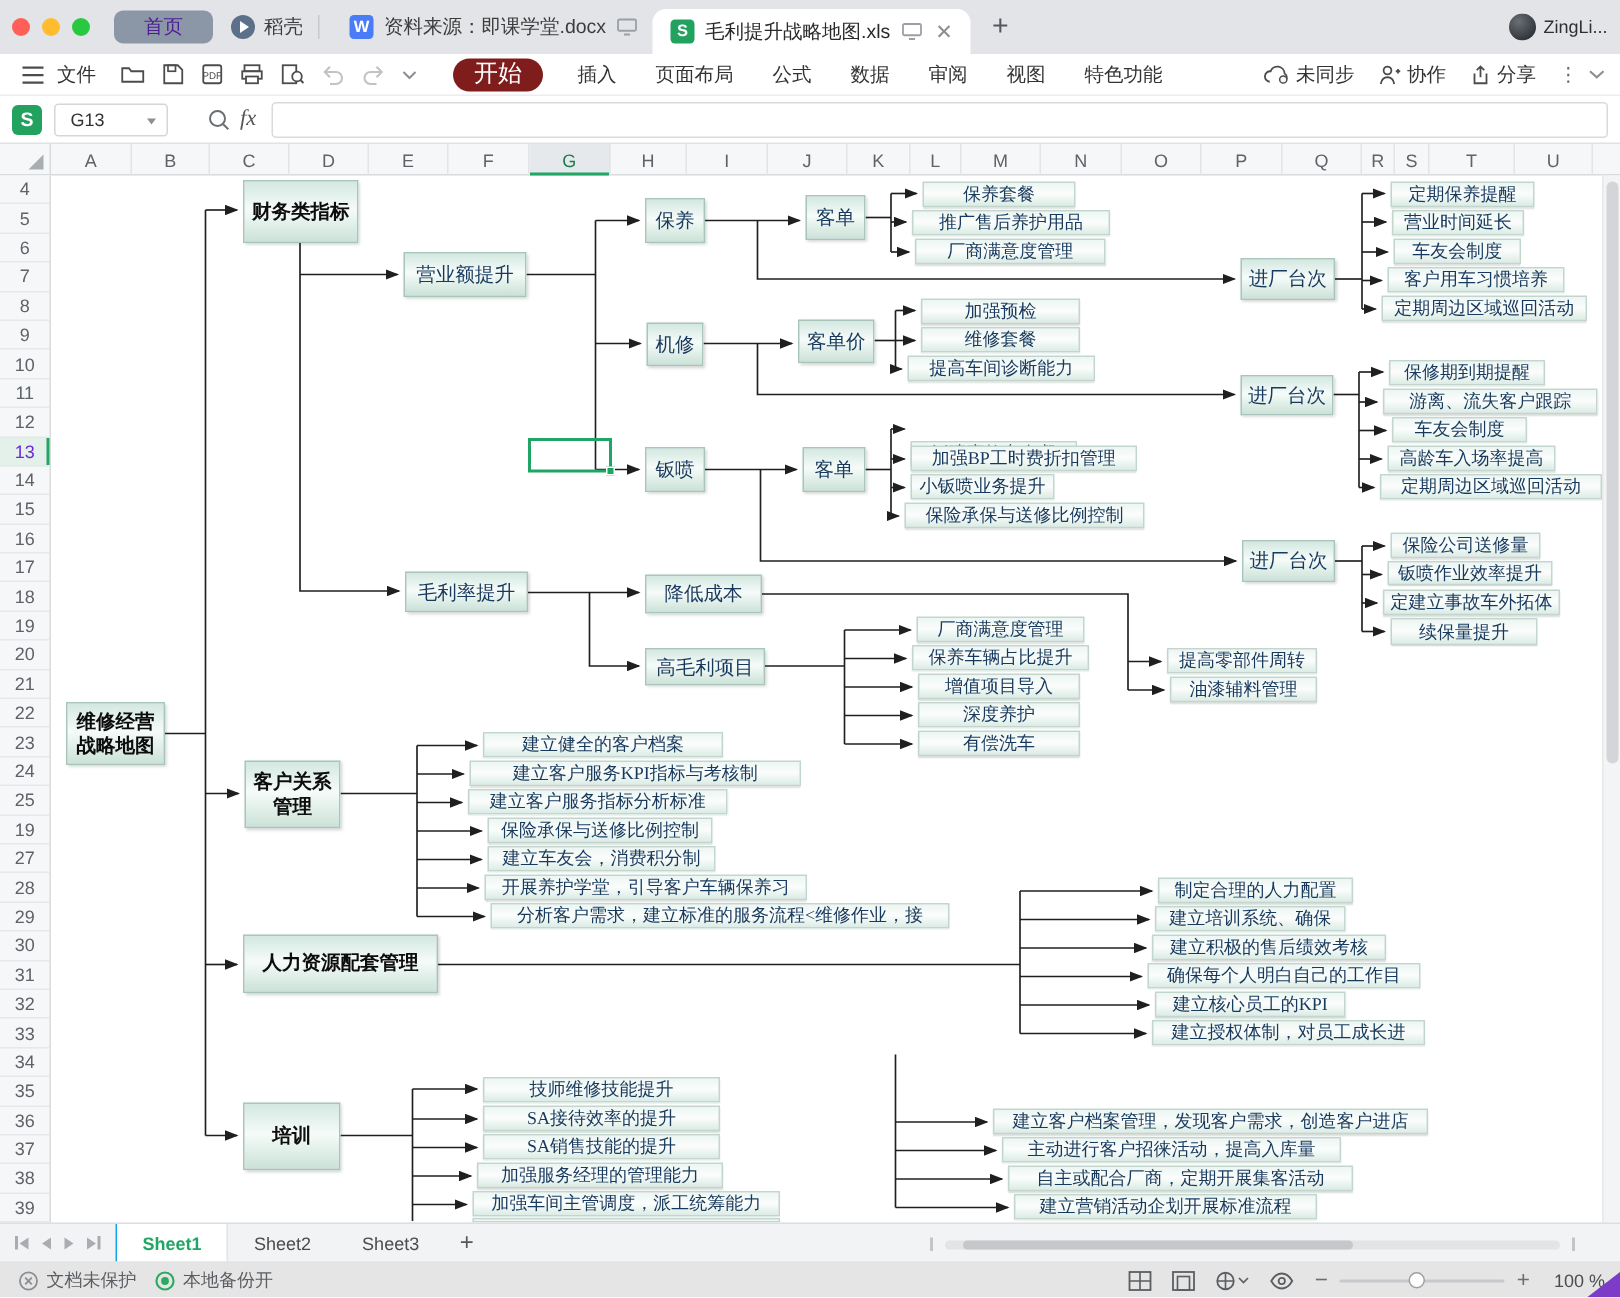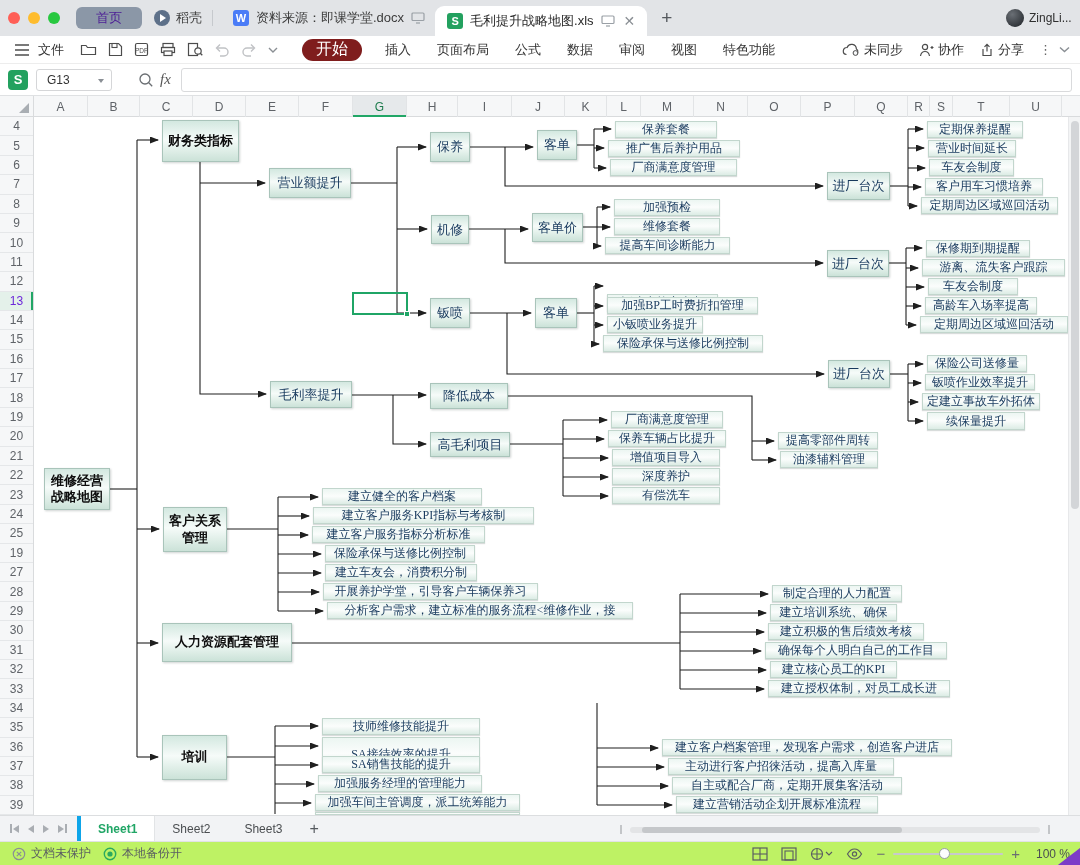--- a/index.html
+++ b/index.html
@@ -59,28 +59,28 @@
 .nd.leaf{color:#17395d;font-size:12px;white-space:nowrap;overflow:hidden;background:linear-gradient(180deg,#ecf6f2 0%,#fbfdfc 48%,#dcece5 100%);border:1px solid #c2d6cd;box-shadow:0 1px 1px rgba(40,60,55,.18)}
 #selcell{position:absolute;border:2px solid #1fa566;background:transparent}
 #selcell i{position:absolute;right:-4px;bottom:-4px;width:6px;height:6px;background:#1fa566;border:1px solid #fff}
 
 #tabsbar{position:absolute;left:0;top:815px;width:1080px;height:26px;background:#f2f3f5;border-top:1px solid #dcdee0;display:flex;align-items:center;z-index:30}
 .navarr{display:flex;align-items:center;gap:9px;margin:0 10px 0 10px}
 .tri{width:0;height:0;border-top:4.5px solid transparent;border-bottom:4.5px solid transparent}
 .tri.l{border-right:6px solid #a9adb2}.tri.r{border-left:6px solid #a9adb2}
 .tbar{width:2px;height:9px;background:#a9adb2}
 .sheettab{height:26px;display:flex;align-items:center;padding:0 17px;font-size:12px;color:#4a4d50}
-.sheettab.active{background:#fff;color:#21a666;font-weight:bold;border-left:4px solid #0ea5e9;border-right:1px solid #e2e4e6}
+.sheettab.active{background:#fff;color:#21a666;font-weight:bold;border-left:1px solid #0ea5e9;border-right:1px solid #e2e4e6}
 #addsheet{font-size:16px;color:#55595e;margin-left:10px}
 #hscroll{position:absolute;left:620px;top:10px;width:430px;height:7px;display:flex;align-items:center}
 #hscroll .cap{width:2px;height:9px;background:#c3c5c8}
 #htrack{flex:1;height:6px;border-radius:3px;background:#e3e4e6;margin:0 8px;position:relative}
 #hthumb{position:absolute;left:12px;top:0;width:260px;height:6px;border-radius:3px;background:#c5c7ca}
 
-#statusbar{position:absolute;left:0;top:841px;width:1080px;height:24px;background:#bef264;border-top:1px solid #e1e3e5;display:flex;align-items:center;z-index:30;font-size:12px;color:#5a5e62}
+#statusbar{position:absolute;left:0;top:841px;width:1080px;height:24px;background:#e5e5e5;border-top:1px solid #e1e3e5;display:flex;align-items:center;z-index:30;font-size:12px;color:#5a5e62}
 .sb-item{display:flex;align-items:center;gap:5px;margin-left:12px}
 #sb-right{margin-left:auto;display:flex;align-items:center;gap:13px;padding-right:10px}
 #zoomwrap{display:flex;align-items:center;gap:8px}
 #zminus,#zplus{font-size:15px;color:#6a6e72}
 #ztrack{width:110px;height:2px;background:#c7c9cc;position:relative;border-radius:1px}
 #zknob{position:absolute;left:46px;top:-5px;width:11px;height:11px;border-radius:50%;background:#fdfdfd;border:1px solid #9aa0a5}
 #zoomlabel{width:42px;text-align:right;color:#4a4e52}
 #purple-corner{position:absolute;right:0;bottom:0;width:24px;height:17px;background:#7d3cc8;clip-path:polygon(100% 0,100% 100%,8% 100%)}
 </style>
 </head>
@@ -452,21 +452,21 @@
       <div class="nd leaf" style="left: 325px; top: 564px; width: 152px; height: 17px;">建立车友会，消费积分制</div>
       <div class="nd leaf" style="left: 323px; top: 583px; width: 215px; height: 17px;">开展养护学堂，引导客户车辆保养习</div>
       <div class="nd leaf" style="left: 327px; top: 602px; width: 306px; height: 17px;">分析客户需求，建立标准的服务流程&lt;维修作业，接</div>
       <div class="nd leaf" style="left: 772px; top: 585px; width: 130px; height: 17px;">制定合理的人力配置</div>
       <div class="nd leaf" style="left: 770px; top: 604px; width: 127px; height: 17px;">建立培训系统、确保</div>
       <div class="nd leaf" style="left: 768px; top: 623px; width: 156px; height: 17px;">建立积极的售后绩效考核</div>
       <div class="nd leaf" style="left: 765px; top: 642px; width: 182px; height: 17px;">确保每个人明白自己的工作目</div>
       <div class="nd leaf" style="left: 770px; top: 661px; width: 127px; height: 17px;">建立核心员工的KPI</div>
       <div class="nd leaf" style="left: 768px; top: 680px; width: 182px; height: 17px;">建立授权体制，对员工成长进</div>
       <div class="nd leaf" style="left: 322px; top: 718px; width: 158px; height: 17px;">技师维修技能提升</div>
-      <div class="nd leaf" style="left: 322px; top: 737px; width: 158px; height: 34px;">SA接待效率的提升</div>
+      <div class="nd leaf" style="left: 322px; top: 737px; width: 158px; height: 17px;">SA接待效率的提升</div>
       <div class="nd leaf" style="left: 322px; top: 756px; width: 158px; height: 17px;">SA销售技能的提升</div>
       <div class="nd leaf" style="left: 318px; top: 775px; width: 164px; height: 17px;">加强服务经理的管理能力</div>
       <div class="nd leaf" style="left: 315px; top: 794px; width: 205px; height: 17px;">加强车间主管调度，派工统筹能力</div>
       <div class="nd leaf" style="left: 315px; top: 812px; width: 205px; height: 3px;"></div>
       <div class="nd leaf" style="left: 662px; top: 739px; width: 290px; height: 17px;">建立客户档案管理，发现客户需求，创造客户进店</div>
       <div class="nd leaf" style="left: 668px; top: 758px; width: 226px; height: 17px;">主动进行客户招徕活动，提高入库量</div>
       <div class="nd leaf" style="left: 672px; top: 777px; width: 230px; height: 17px;">自主或配合厂商，定期开展集客活动</div>
       <div class="nd leaf" style="left: 676px; top: 796px; width: 202px; height: 17px;">建立营销活动企划开展标准流程</div>
     </div>
   <div id="selcell" style="left: 352px; top: 292px; width: 56px; height: 23px;">

